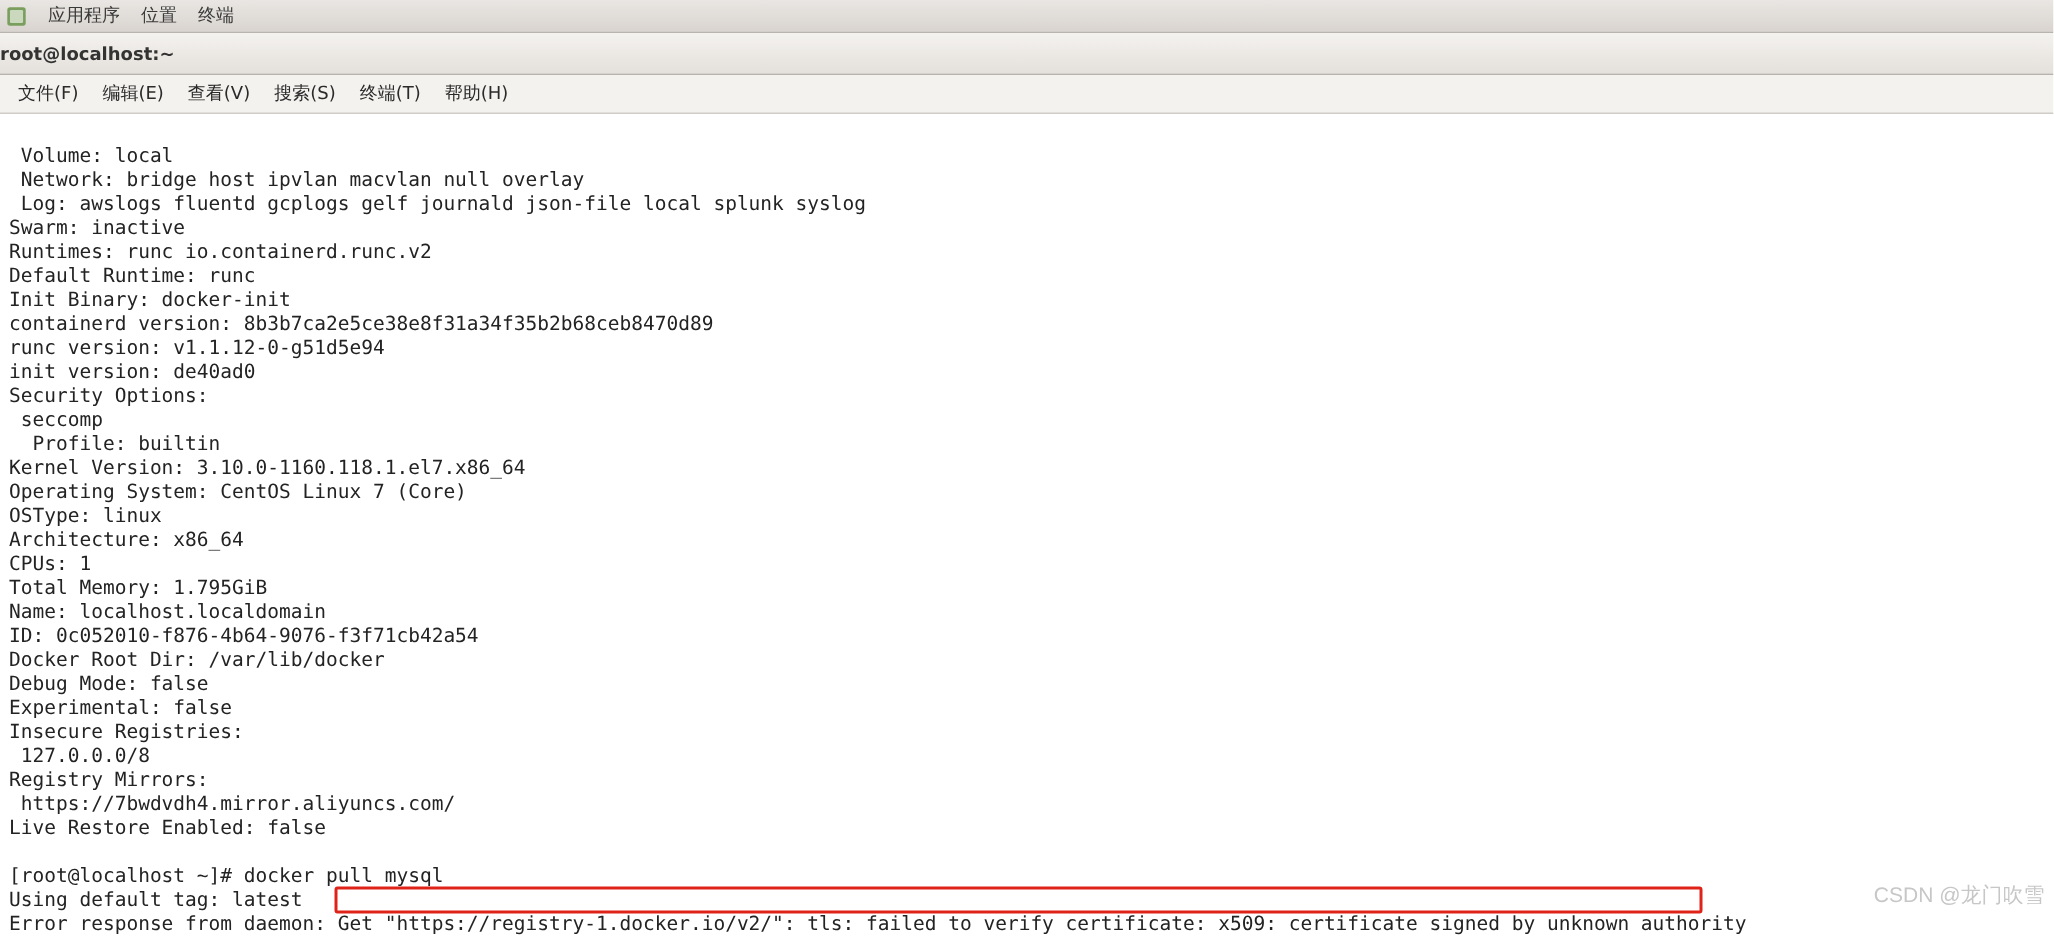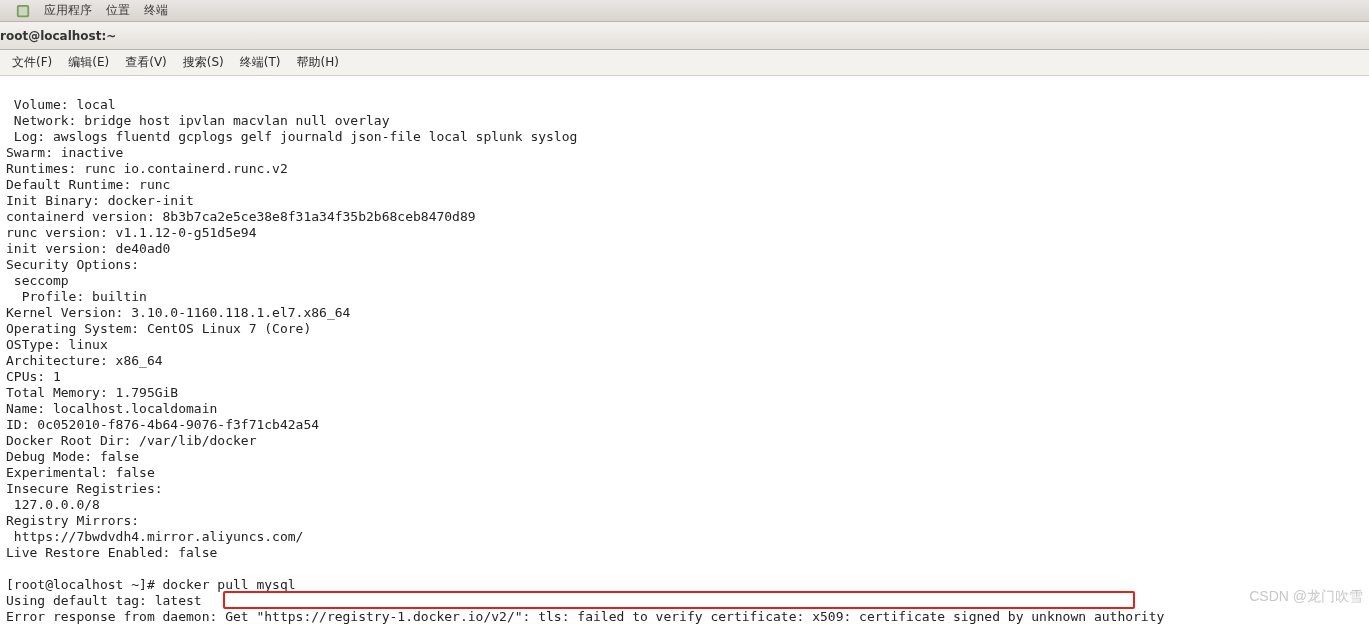--- a/index.html
+++ b/index.html
@@ -1,17 +1,17 @@
 <!DOCTYPE html>
 <html><head>
   <meta charset="utf-8">
   <style>
     * { margin:0; padding:0; box-sizing:border-box; }
     html,body { width:1369px; height:624px; font-family:"DejaVu Sans","Liberation Sans",sans-serif; font-size:12px; color:#2a2a2a; background:#fff; overflow:hidden; }
-    .top-panel { height:22px; background:linear-gradient(#e9e6e3,#d9d4cf); border-bottom:1px solid #b8b3ad; display:flex; align-items:center; padding:0 16px; gap:14px; font-size:12px; color:#3a3a3a; }
+    .top-panel { height:22px; background:linear-gradient(#e9e6e3,#d9d4cf); border-bottom:1px solid #b8b3ad; display:flex; align-items:center; padding:0 4px; gap:14px; font-size:12px; color:#3a3a3a; }
     .top-panel .app-icon { width:14px; height:14px; display:inline-block; }
     .title-bar { height:28px; background:linear-gradient(#f4f2ef,#e4e0db); border-bottom:1px solid #b8b3ad; display:flex; align-items:center; justify-content:flex-start; font-weight:bold; font-size:12px; color:#333; }
     .menu-bar { height:26px; background:#f4f2ef; border-bottom:1px solid #d0ccc6; display:flex; align-items:center; padding:0 6px; gap:4px; font-size:12px; }
     .menu-bar span { padding:2px 6px; cursor:pointer; }
     .terminal { background:#ffffff; font-family:"DejaVu Sans Mono","Liberation Mono","Courier New",monospace; font-size:13px; line-height:16px; padding:21px 6px; white-space:pre; color:#232323; position:relative; height:556px; }
     .hl { position:absolute; border:2px solid #e02318; border-radius:2px; pointer-events:none; }
     .watermark { position:absolute; right:6px; bottom:28px; color:#c7c7c7; font-family:sans-serif; font-size:14px; pointer-events:none; }
   </style>
 </head>
 <body>

